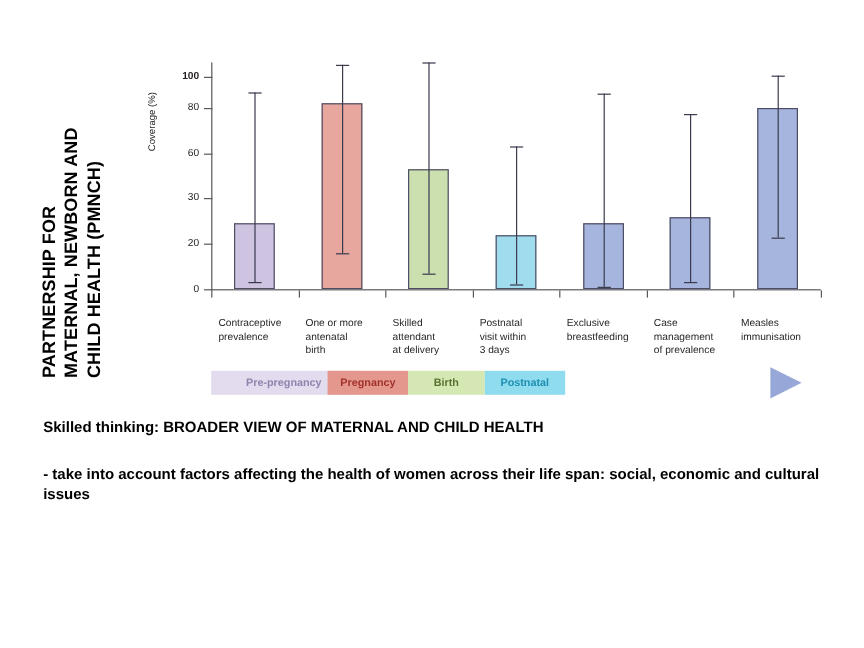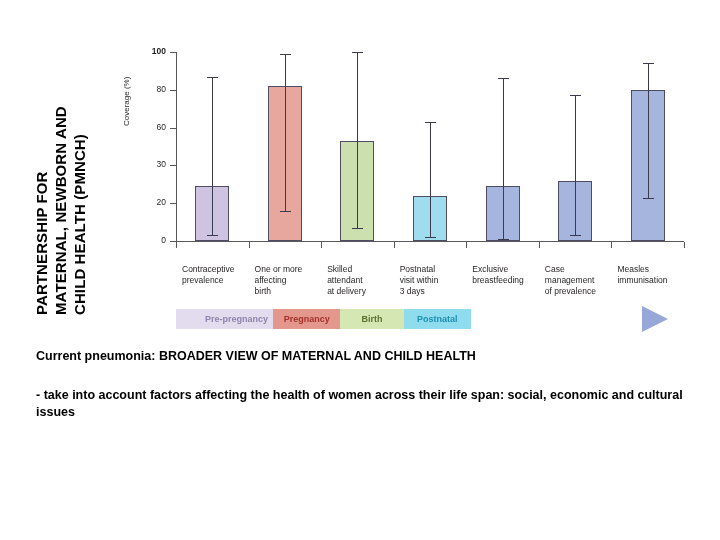--- a/index.html
+++ b/index.html
@@ -233,21 +233,21 @@
           <div class="y-label">30</div>
         </div>
         <div class="y-tick-wrap" style="top: 83.6px;">
           <div class="tickline"></div>
           <div class="y-label">60</div>
         </div>
         <div class="y-tick-wrap" style="top: 45.8px;">
           <div class="tickline"></div>
           <div class="y-label">80</div>
         </div>
-        <div class="y-tick-wrap" style="top: 8px; font-weight: bold;">
+        <div class="y-tick-wrap" style="top: 20px; font-weight: bold;">
           <div class="tickline"></div>
           <div class="y-label">100</div>
         </div>
       </div>
     <div id="x-ticks">
         <div class="x-tick" style="left: 48px;"></div>
         <div class="x-tick" style="left: 120.571px;"></div>
         <div class="x-tick" style="left: 193.143px;"></div>
         <div class="x-tick" style="left: 265.714px;"></div>
         <div class="x-tick" style="left: 338.286px;"></div>
@@ -287,21 +287,21 @@
       </div>
   </div>
 
   <div id="cat-labels">
       <div class="cat-label" style="left: 54px; top: 0px; width: 66.5714px;">
         <div>Contraceptive</div>
         <div>prevalence</div>
       </div>
       <div class="cat-label" style="left: 126.571px; top: 0px; width: 66.5714px;">
         <div>One or more</div>
-        <div>affecting</div>
+        <div>antenatal</div>
         <div>birth</div>
       </div>
       <div class="cat-label" style="left: 199.143px; top: 0px; width: 66.5714px;">
         <div>Skilled</div>
         <div>attendant</div>
         <div>at delivery</div>
       </div>
       <div class="cat-label" style="left: 271.714px; top: 0px; width: 66.5714px;">
         <div>Postnatal</div>
         <div>visit within</div>
@@ -333,15 +333,15 @@
         <span style="color: rgb(90, 112, 48);">Birth</span>
       </div>
       <div class="tl-seg" style="left: 249.8px; width: 67px; background: rgb(143, 220, 239);">
         <span style="color: rgb(29, 143, 176);">Postnatal</span>
       </div>
       <div id="tl-arrowhead" style="left: 487.65px; border-left: 26px solid rgb(151, 168, 216);"></div>
     </div>
 </div>
 
 <div id="copy">
-  <div class="copy-line" id="copy-heading">Current pneumonia: BROADER VIEW OF MATERNAL AND CHILD HEALTH</div>
+  <div class="copy-line" id="copy-heading">Skilled thinking: BROADER VIEW OF MATERNAL AND CHILD HEALTH</div>
   <div class="copy-line" id="copy-b2">- take into account factors affecting the health of women across their life span: social, economic and cultural issues</div>
 </div>
 
 </body></html>

